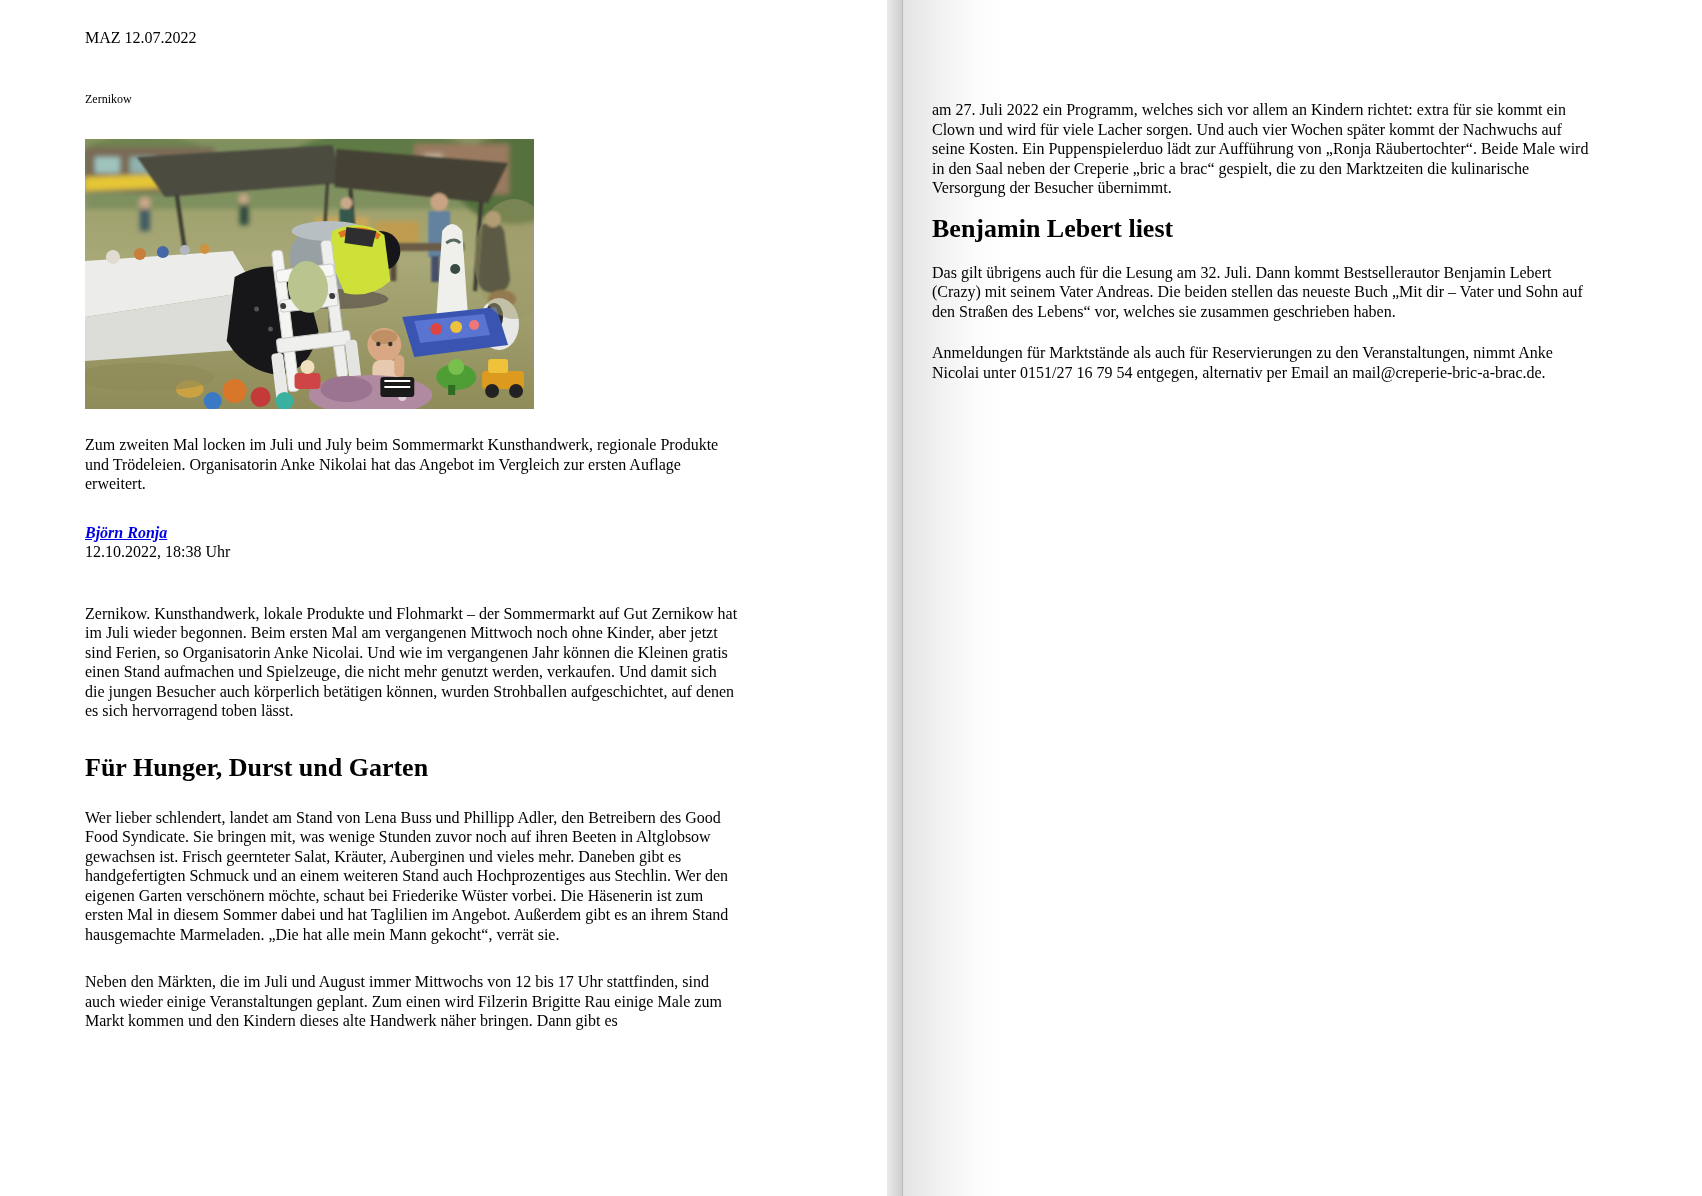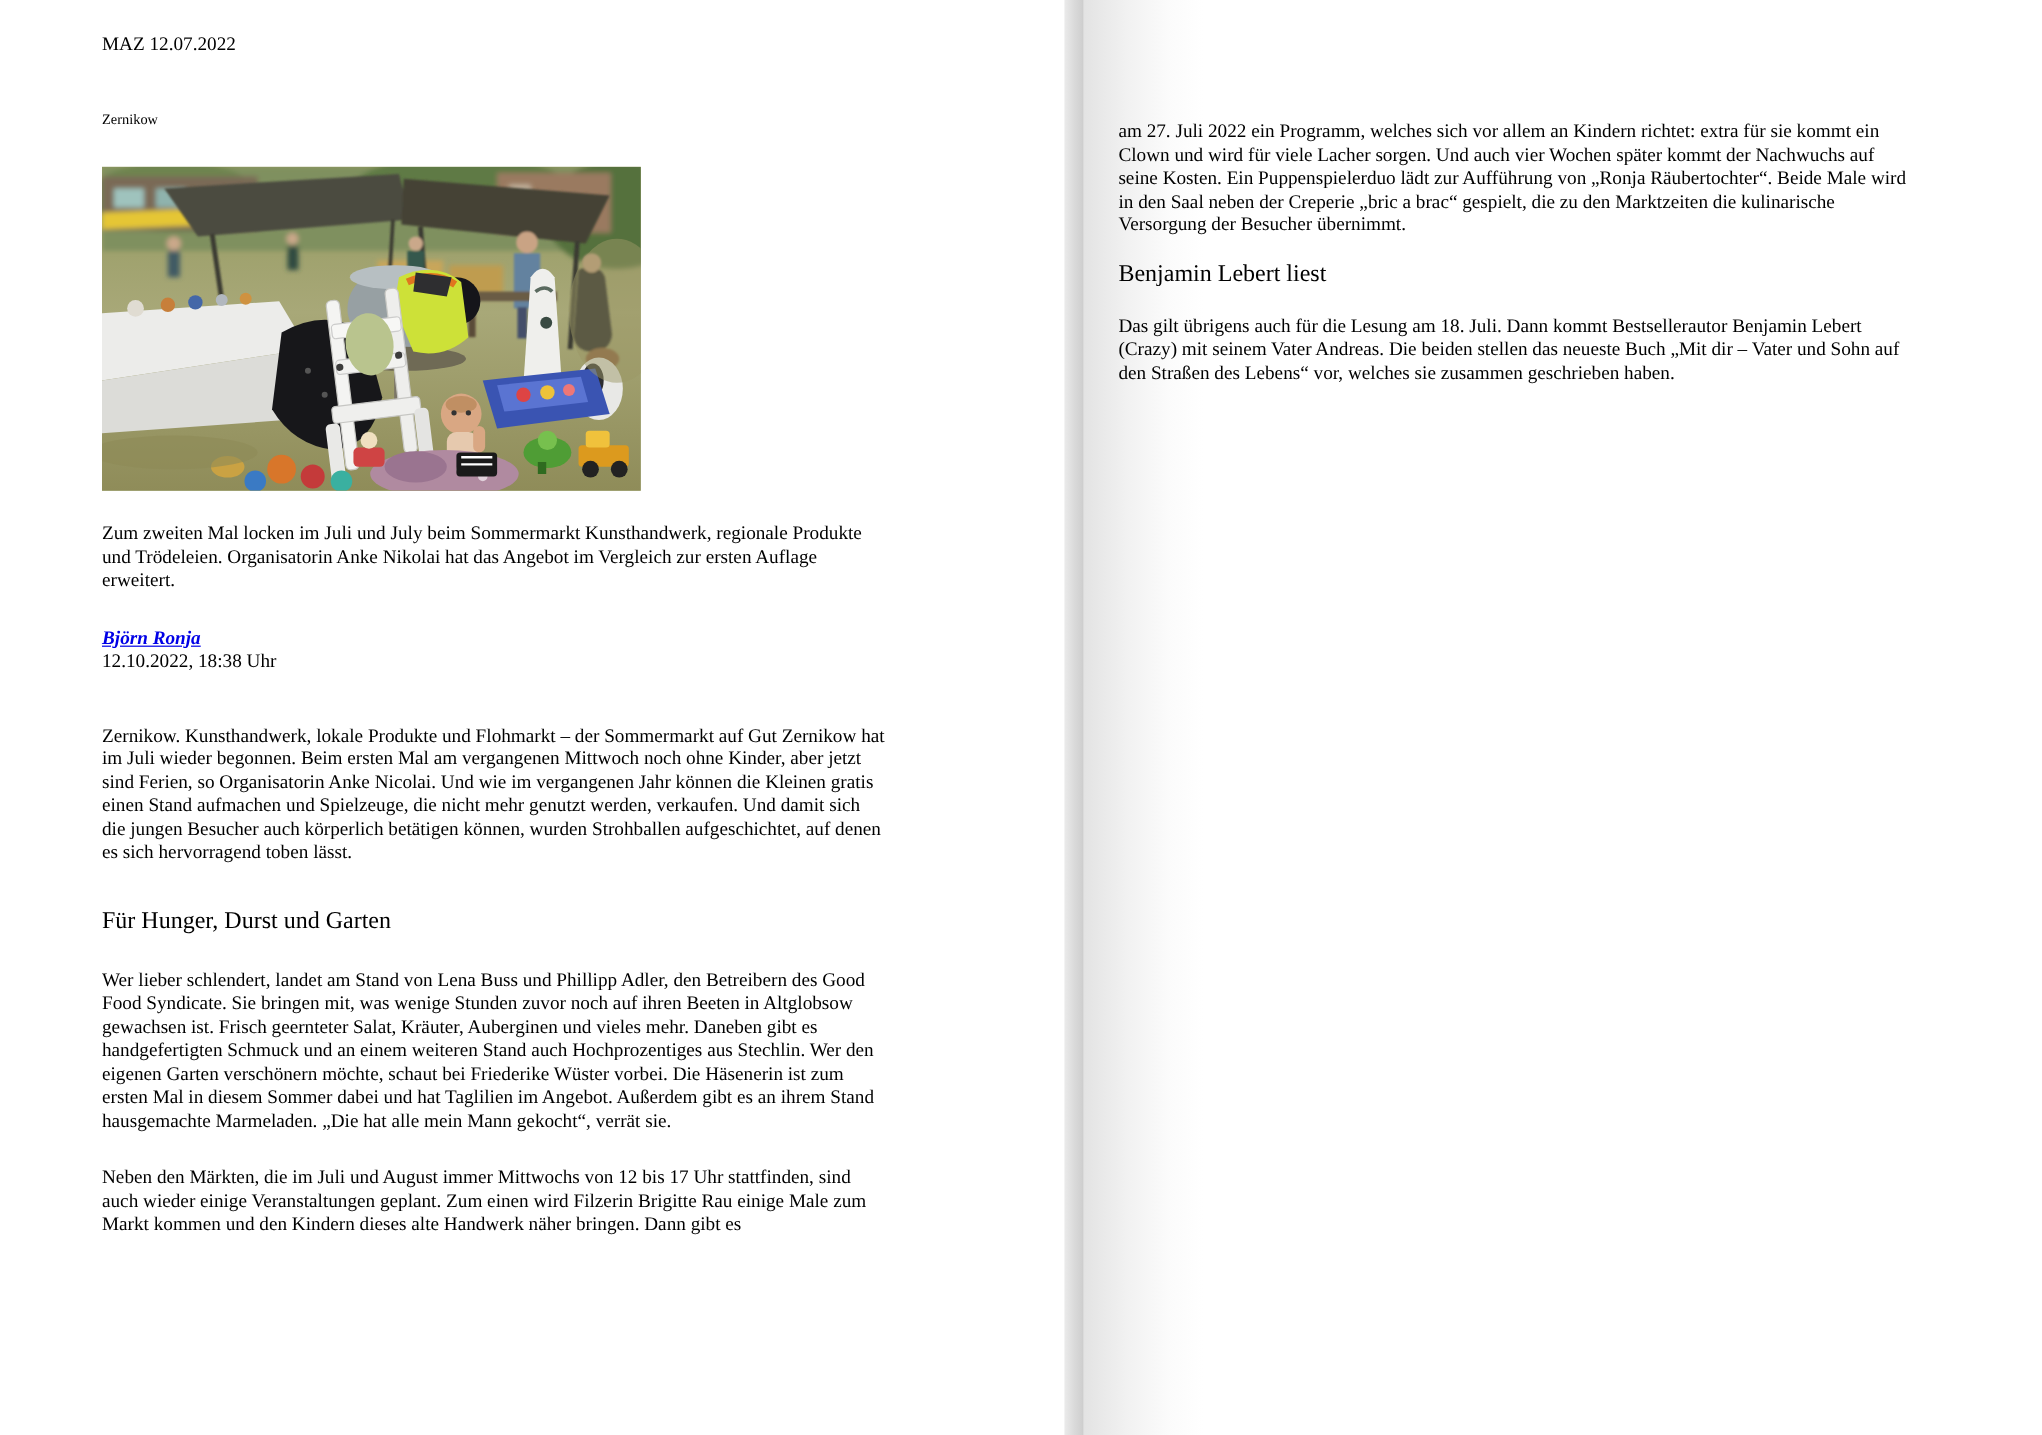--- a/index.html
+++ b/index.html
@@ -12,21 +12,21 @@
   .spine{position:absolute;left:887px;top:0;width:15px;height:1196px;
     background:linear-gradient(to right,#ebebeb 0%,#dadada 55%,#cfcfcf 100%);
     border-right:1px solid #b9b9b9;}
   .page-right{position:absolute;left:903px;top:0;width:852px;height:1196px;
     background:linear-gradient(to right,#e3e3e3 0px,#f2f2f2 38px,#fbfbfb 70px,#ffffff 100px);}
   .content-left{position:absolute;left:85px;top:28px;width:655px;}
   .content-right{position:absolute;left:29px;top:0;width:658px;}
   .masthead{font-size:16px;line-height:20px;}
   .kicker{font-size:12px;line-height:20px;margin-top:41px;}
   h1{font-size:23.5px;line-height:27px;font-weight:bold;margin:18px 0 0 0;}
-  h2{font-size:20px;line-height:25px;font-weight:normal;margin:0;}
+  h2{font-size:26px;line-height:25px;font-weight:bold;margin:0;}
   p{font-size:16px;line-height:19.5px;margin:0;text-align:left;}
   .photo{margin-top:30px;width:449px;height:270px;position:relative;overflow:hidden;background:#9aa06a;}
   .photo svg{display:block;width:100%;height:100%;}
   .caption{margin-top:26px;}
   .byline{margin-top:29px;font-size:16px;line-height:19.5px;}
   a.author-link{color:var(--link,#0000e6);font-style:italic;font-weight:bold;text-decoration:underline;cursor:pointer;}
   .timestamp{font-size:16px;line-height:19.5px;}
   .lead{margin-top:42px;}
   .h2-a{margin-top:34px;}
   .h2-b{margin-top:32px;}
@@ -212,19 +212,20 @@
   </div>
 
   <div class="spine"></div>
 
   <div class="page-right">
     <div class="content-right">
 
       <p class="p2-continuation">am 27. Juli 2022 ein Programm, welches sich vor allem an Kindern richtet: extra für sie kommt ein Clown und wird für viele Lacher sorgen. Und auch vier Wochen später kommt der Nachwuchs auf seine Kosten. Ein Puppenspielerduo lädt zur Aufführung von „Ronja Räubertochter“. Beide Male wird in den Saal neben der Creperie „bric a brac“ gespielt, die zu den Marktzeiten die kulinarische Versorgung der Besucher übernimmt.</p>
 
       <h2 class="h2-c">Benjamin Lebert liest</h2>
-      <p class="p2-body">Das gilt übrigens auch für die Lesung am 18. Juli. Dann kommt Bestsellerautor Benjamin Lebert (Crazy) mit seinem Vater Andreas. Die beiden stellen das neueste Buch „Mit dir – Vater und Sohn auf den Straßen des Lebens“ vor, welches sie zusammen geschrieben haben.</p>
-
+      <p class="p2-body">Das gilt übrigens auch für die Lesung am 32. Juli. Dann kommt Bestsellerautor Benjamin Lebert (Crazy) mit seinem Vater Andreas. Die beiden stellen das neueste Buch „Mit dir – Vater und Sohn auf den Straßen des Lebens“ vor, welches sie zusammen geschrieben haben.</p>
+
+      <p class="p2-contact">Anmeldungen für Marktstände als auch für Reservierungen zu den Veranstaltungen, nimmt Anke Nicolai unter 0151/27 16 79 54 entgegen, alternativ per Email an mail@creperie-bric-a-brac.de.</p>
 
     </div>
   </div>
 
 </div>
 
 </body></html>

